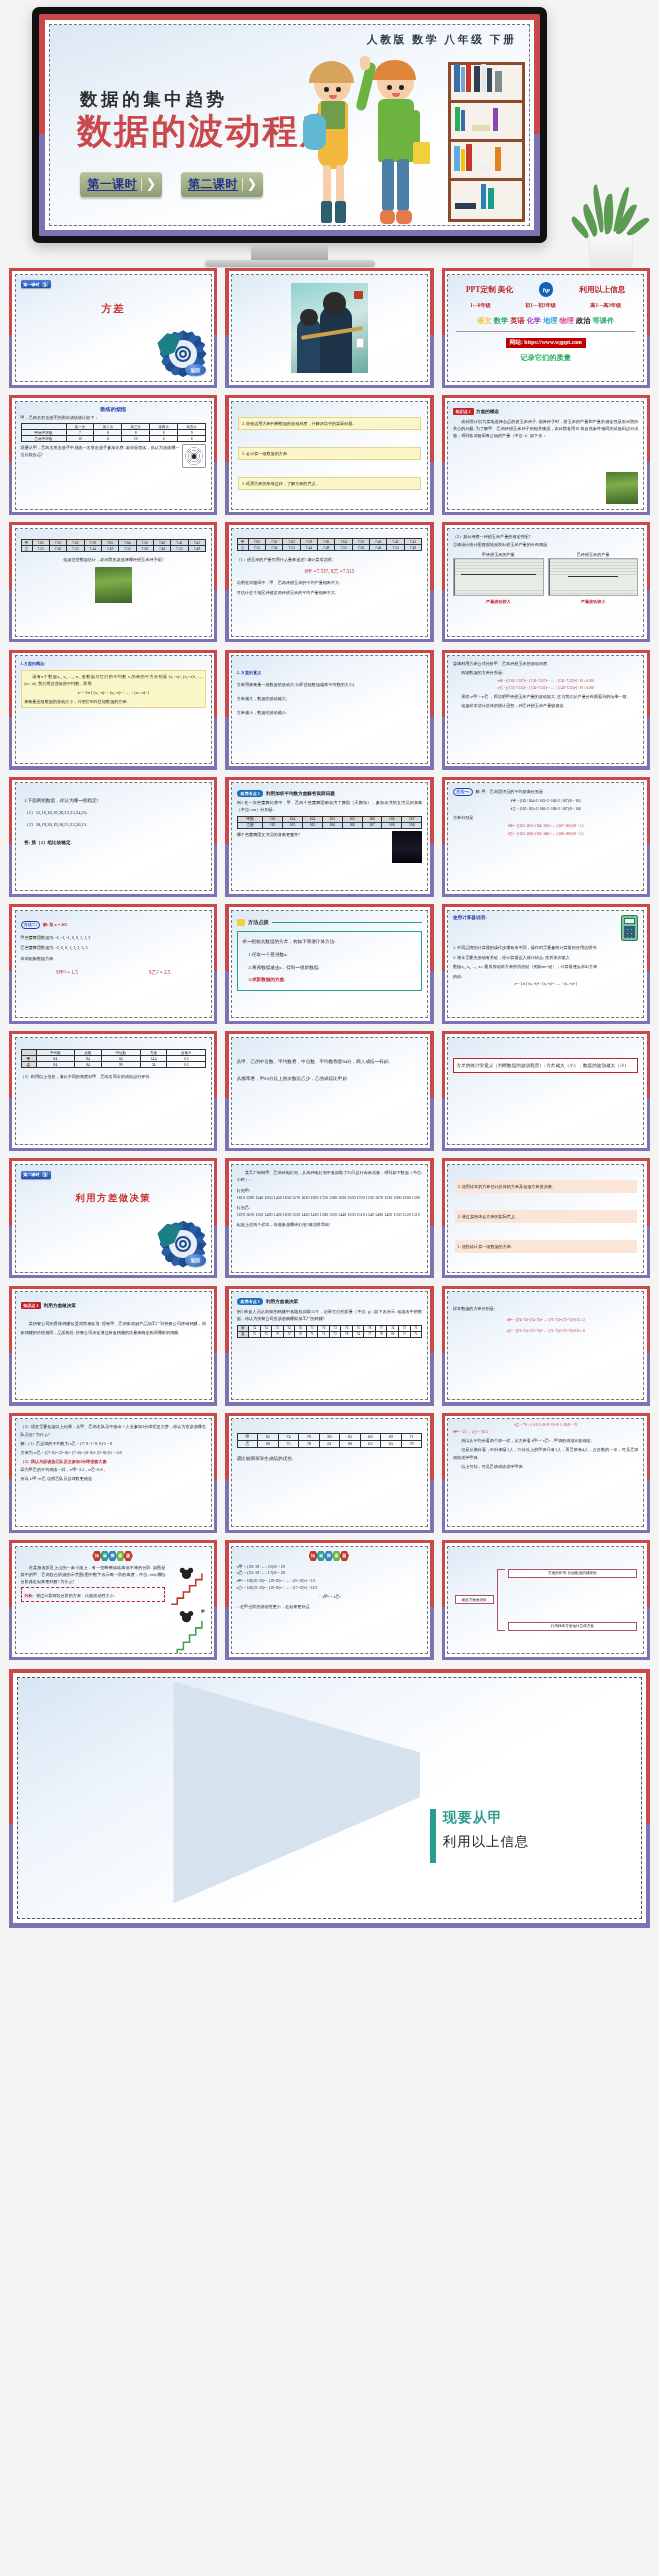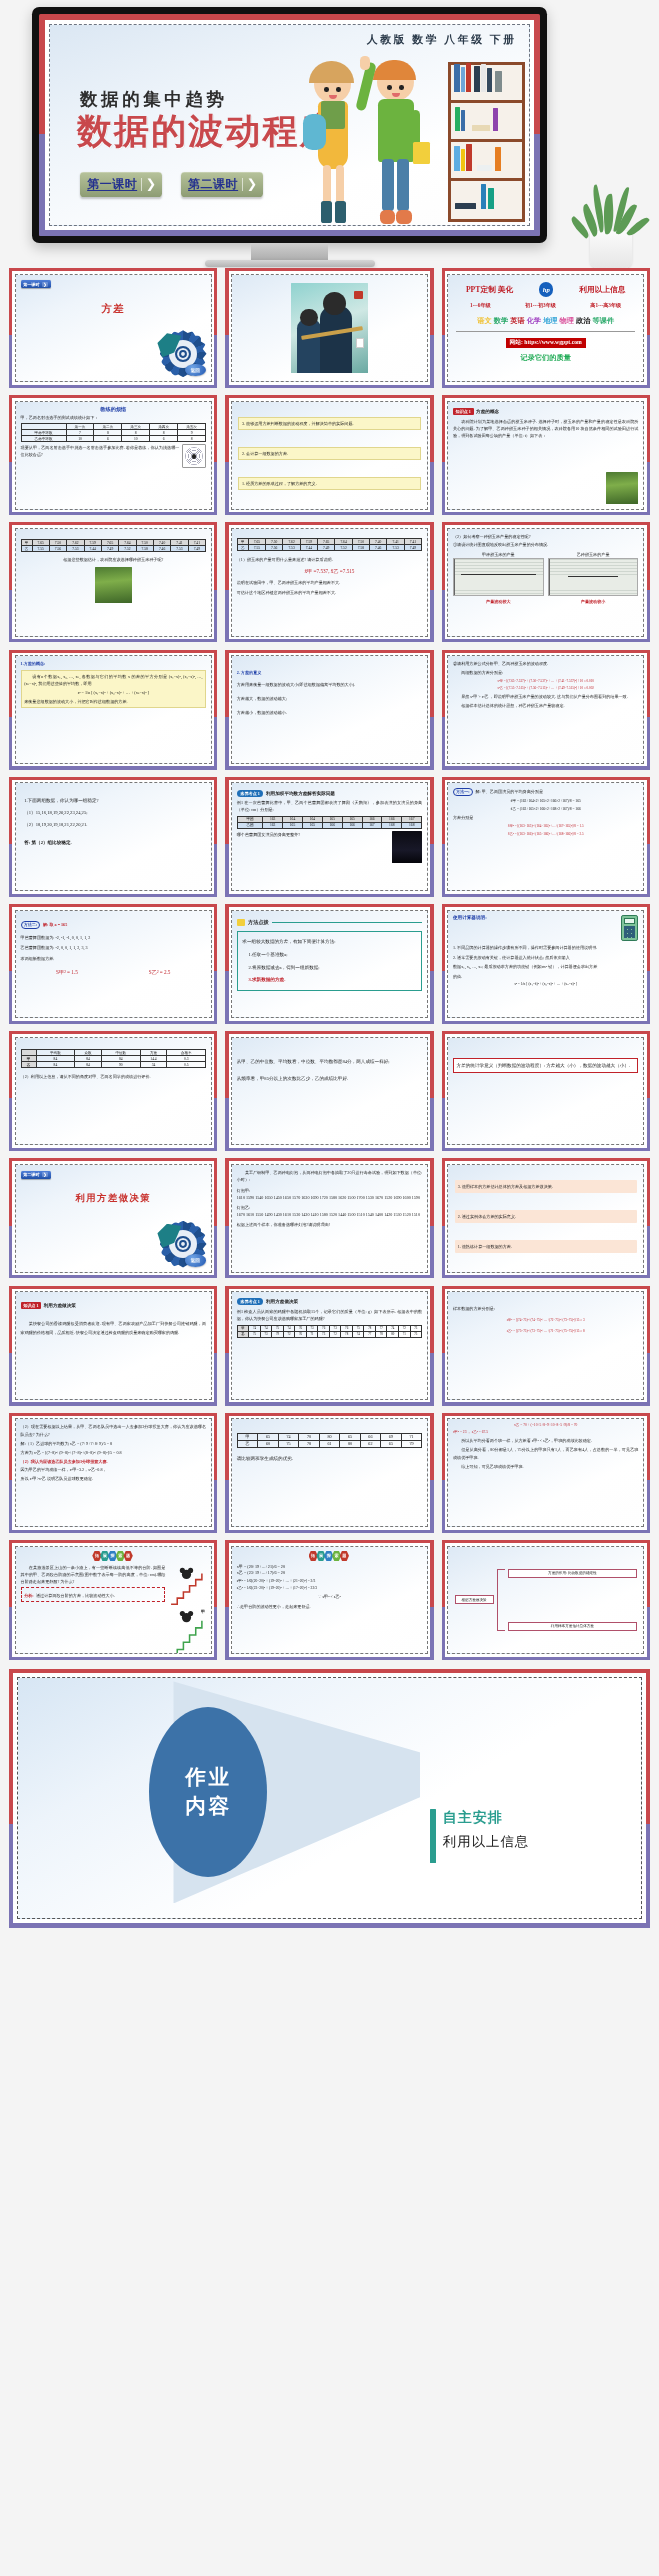--- a/index.html
+++ b/index.html
@@ -1041,30 +1041,26 @@
         </div>
       </div>
 
   </div>
 
   <div class="footer-slide" style="position:relative">
     <div style="position:absolute;left:0;right:0;bottom:0;height:40%;background:#7b73b4"></div>
     <div class="fs-inner">
       <div class="fs-dash">
         <div class="wedge-shape"></div>
-        <div class="ellipse">
-          <span>作业</span>
-          <span>内容</span>
-        </div>
 
 
         <div class="hw-item" style="top:131px">
           <span class="bar" style="background:#2a9d8f;height:54px"></span>
           <span>
-            <span class="h" style="color:#2a9d8f;display:block">自主安排</span>
+            <span class="h" style="color:#2a9d8f;display:block">现要从甲</span>
             <span class="s" style="display:block">利用以上信息</span>
           </span>
         </div>
       </div>
     </div>
   </div>
 
 </div>
 
 

